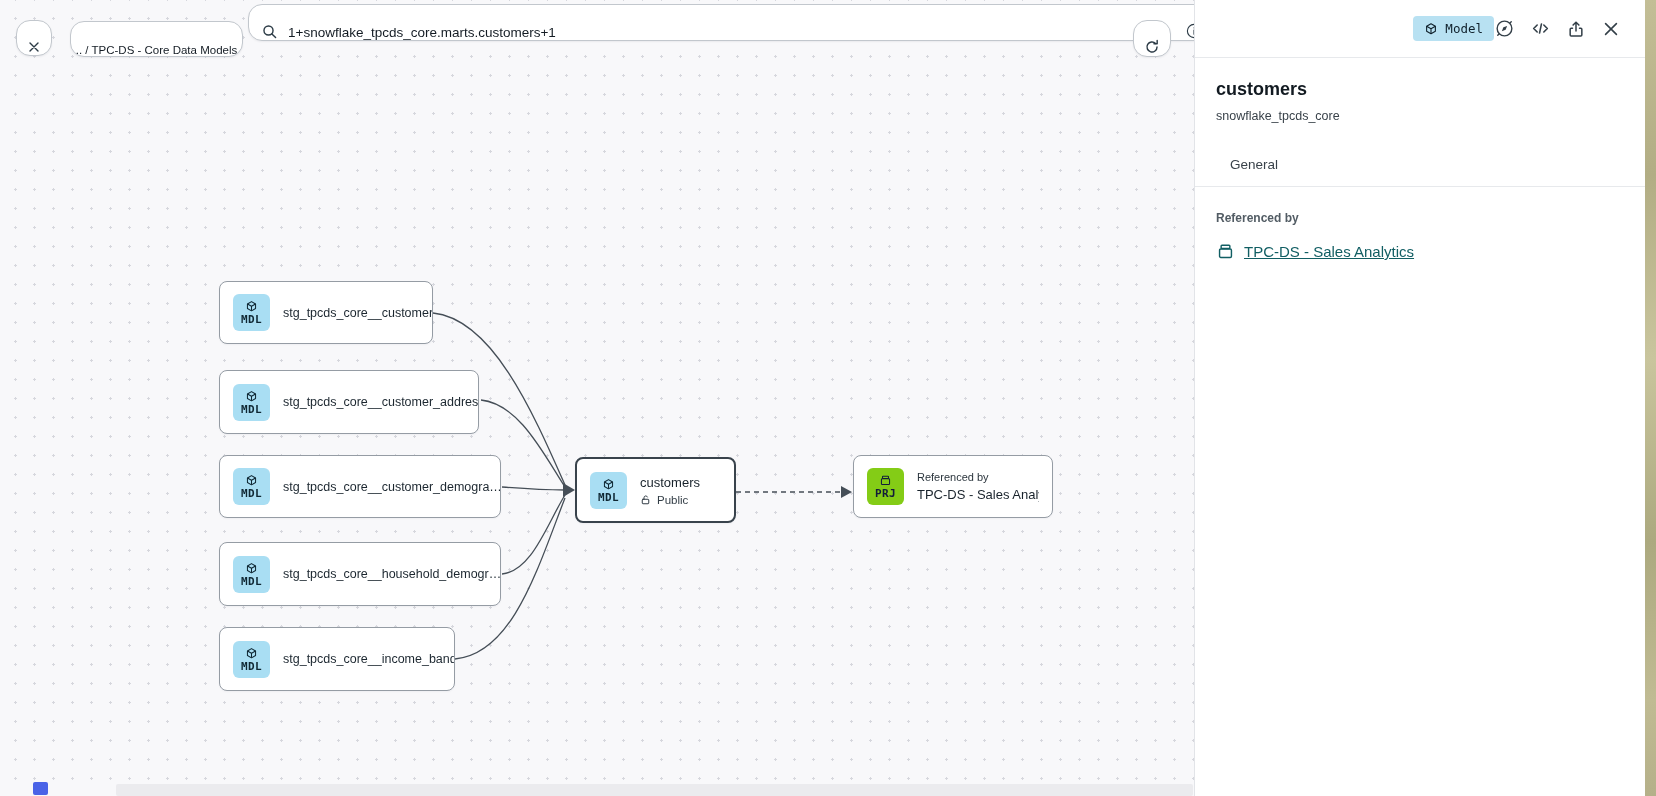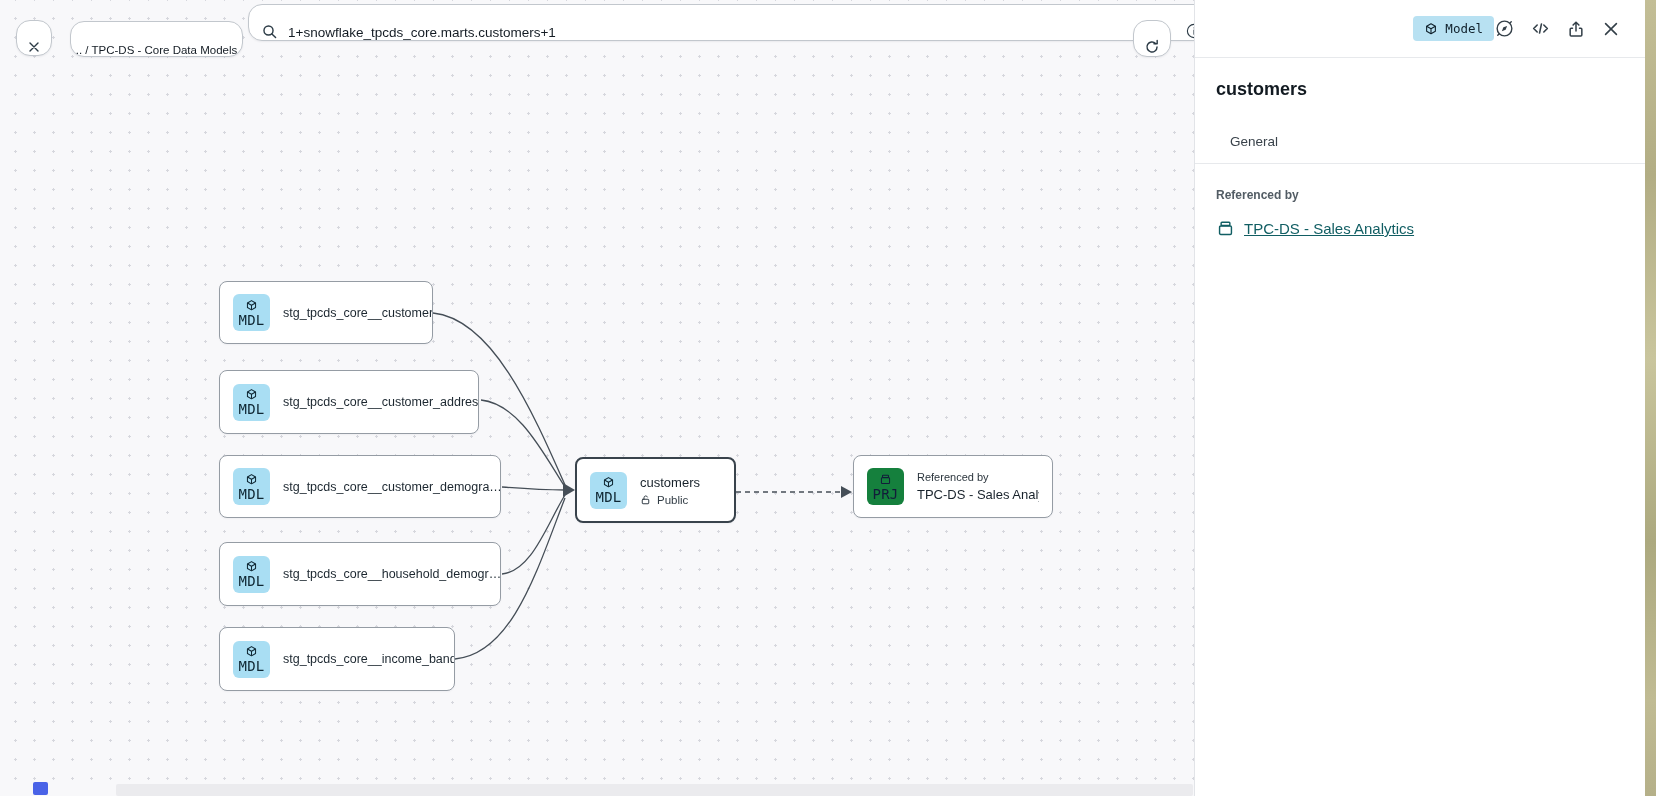--- a/index.html
+++ b/index.html
@@ -39,23 +39,23 @@
     display:flex; align-items:center; gap:13px; padding:0 13px;
     font-size:12.5px; color:#1c2730; cursor:pointer; box-shadow:0 1px 2px rgba(16,24,40,.04);
     white-space:nowrap; overflow:hidden;
   }
   .node.selected { border:2px solid #39434c; }
   .rbadge {
     flex:0 0 auto; width:37px; height:37px; border-radius:6px;
     display:flex; flex-direction:column; align-items:center; justify-content:center;
     color:#0f2733; background:#a9def3;
   }
-  .rbadge .btxt { font-family:"DejaVu Sans Mono", monospace; font-size:14px; line-height:1; margin-top:1px; letter-spacing:.3px; }
+  .rbadge .btxt { font-family:"DejaVu Sans Mono", monospace; font-size:11px; line-height:1; margin-top:1px; letter-spacing:.3px;font-weight:bold; }
   .rbadge svg { width:13px; height:13px; }
-  .rbadge.prj { background:#15803d; color:#121c3a; }
+  .rbadge.prj { background:#84cc16; color:#121c3a; }
   .node-col { display:flex; flex-direction:column; gap:4px; overflow:hidden; }
   .node-title { font-size:13px; font-weight:500; color:#18222b; }
   .node-sub { display:flex; align-items:center; gap:5px; font-size:11.5px; color:#323d46; }
   .node-cap { font-size:11px; color:#2b353d; }
 
   
   .hscrollbar { position:absolute; left:116px; bottom:0; width:1077px; height:12px; background:#ebebee; border-radius:2px; }
   .blue-square { position:absolute; left:33px; bottom:1px; width:15px; height:13px; background:#4a63e7; border-radius:2px; }
 
   
@@ -296,20 +296,21 @@
         <span class="icon">
           <svg width="20" height="20" viewBox="0 0 24 24" fill="none" stroke="currentColor" stroke-width="1.9" stroke-linecap="round">
               <path d="M5.5 5.5l13 13M18.5 5.5l-13 13"></path>
             </svg>
         </span>
       </span>
     </div>
 
     <div class="title-block">
       <div class="panel-title">customers</div>
+      <div class="panel-subtitle">snowflake_tpcds_core</div>
     </div>
 
     <div class="tabs">
       <div class="tab">
         <span>General</span>
       </div>
     </div>
 
     <div class="section">
       <div class="sec-title">Referenced by</div>

